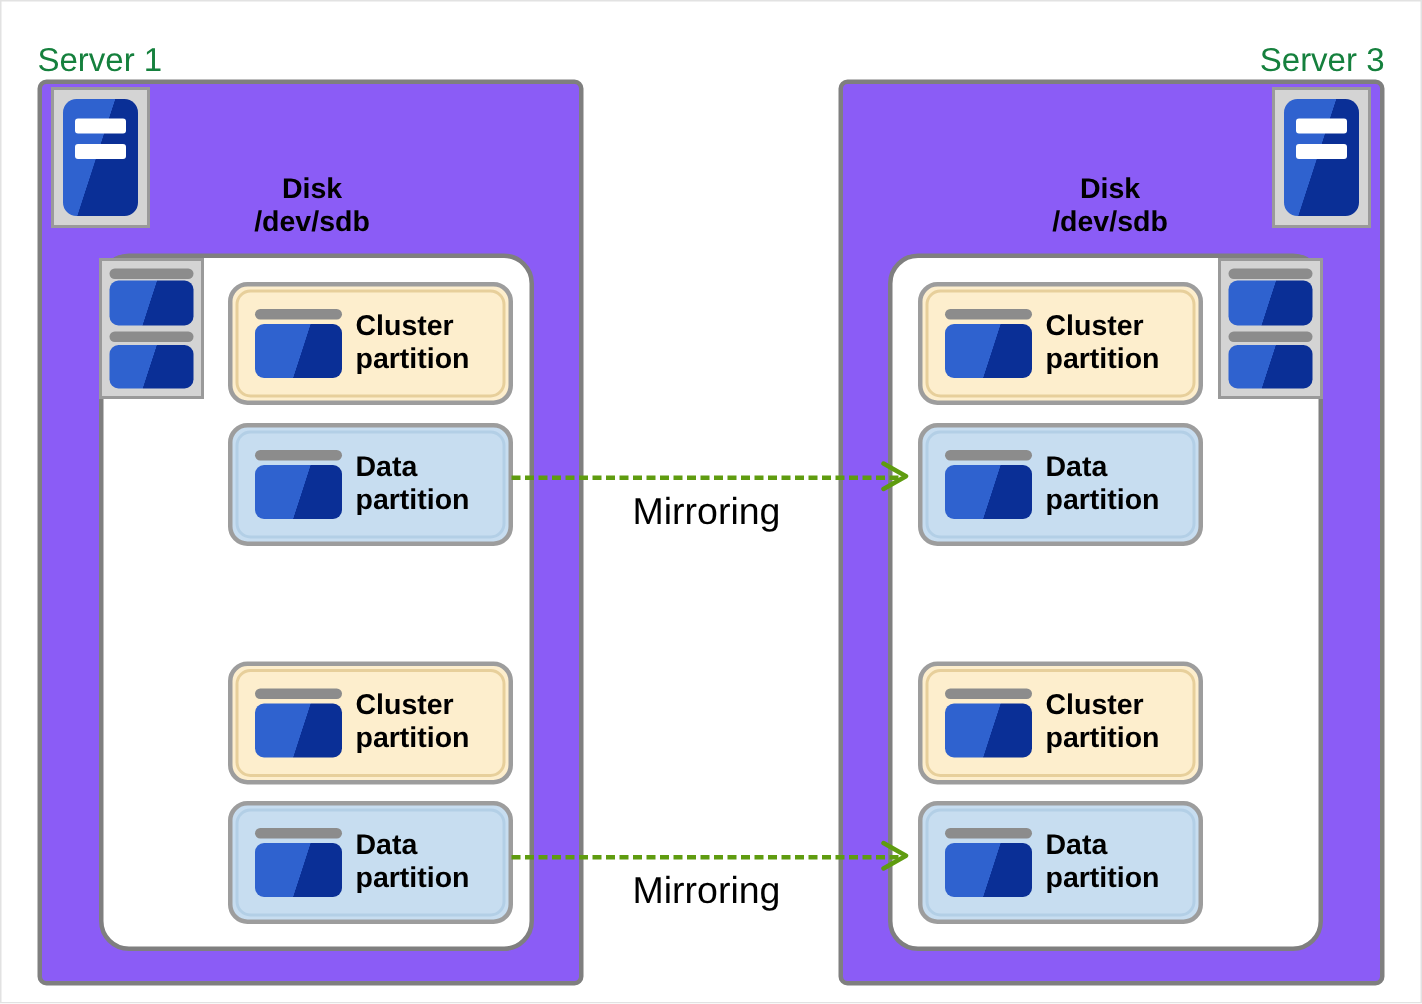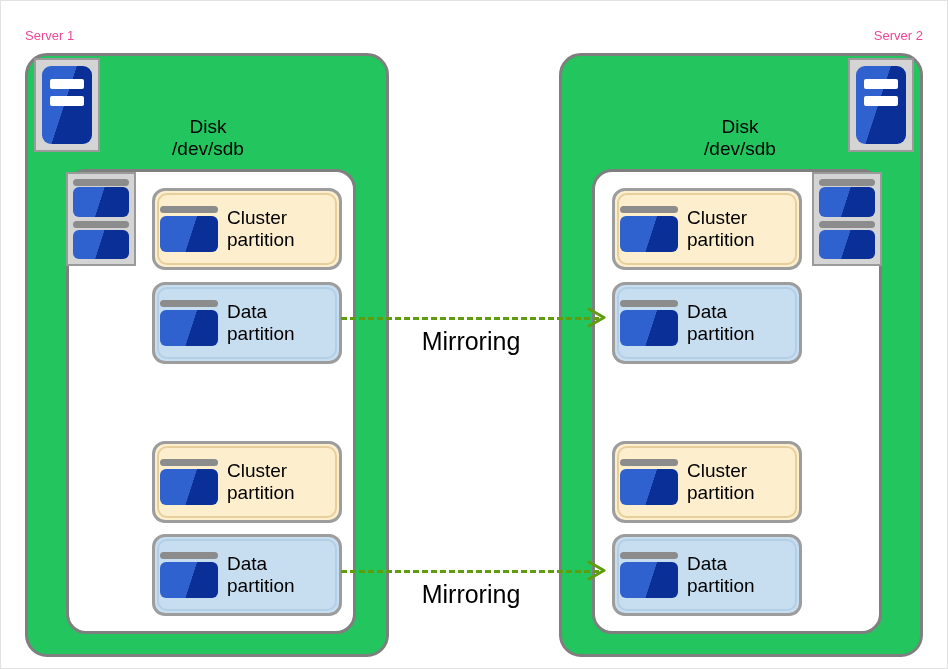--- a/index.html
+++ b/index.html
@@ -16,31 +16,32 @@
     height: 669px;
     background: #ffffff;
     overflow: hidden;
     box-sizing: border-box;
     border: 1px solid #e2e2e2;
   }
 
   
   .server-card {
     position: absolute;
-    background: #22c55e;
+    background: #8b5cf6;
     border: 3px solid #7f7f7f;
-    border-radius: 22px;
-    box-sizing: border-box;
+    border-radius: 6px;
+    box-sizing: border-box;
+    font-weight: bold;
   }
 
   
   .server-title {
     position: absolute;
-    font-size: 13px;
-    color: #ec4899;
+    font-size: 22px;
+    color: #15803d;
     white-space: nowrap;
     line-height: 1;
   }
 
   
   .disk-panel {
     position: absolute;
     background: #ffffff;
     border: 3px solid #7f7f7f;
     border-radius: 20px;
@@ -127,21 +128,21 @@
     box-sizing: border-box;
     padding: 2px;
   }
   .partition .inner {
     width: 100%;
     height: 100%;
     border-radius: 10px;
     box-sizing: border-box;
     display: flex;
     align-items: center;
-    padding-left: 1px;
+    padding-left: 11px;
   }
   .partition.cluster { background: #fdeecd; }
   .partition.cluster .inner {
     background: #fdeecd;
     border: 2px solid #e7cf9b;
   }
   .partition.data { background: #c7ddf0; }
   .partition.data .inner {
     background: #c7ddf0;
     border: 2px solid #b3cfe6;
@@ -280,21 +281,21 @@
           <div class="platter-body"></div>
         </div>
         <div class="part-label">
           <div>Data</div>
           <div>partition</div>
         </div>
       </div>
     </div>
   </div>
 
-  <div class="server-title" style="right:24px; top:28px;">Server 2</div>
+  <div class="server-title" style="right:24px; top:28px;">Server 3</div>
 
   <div class="server-card" style="left:558px; top:52px; width:364px; height:604px;">
 
     <div class="server-icon" style="right:6px; top:2px; width:66px; height:94px;">
       <div class="tower">
         <div class="bar b1"></div>
         <div class="bar b2"></div>
       </div>
     </div>
 

